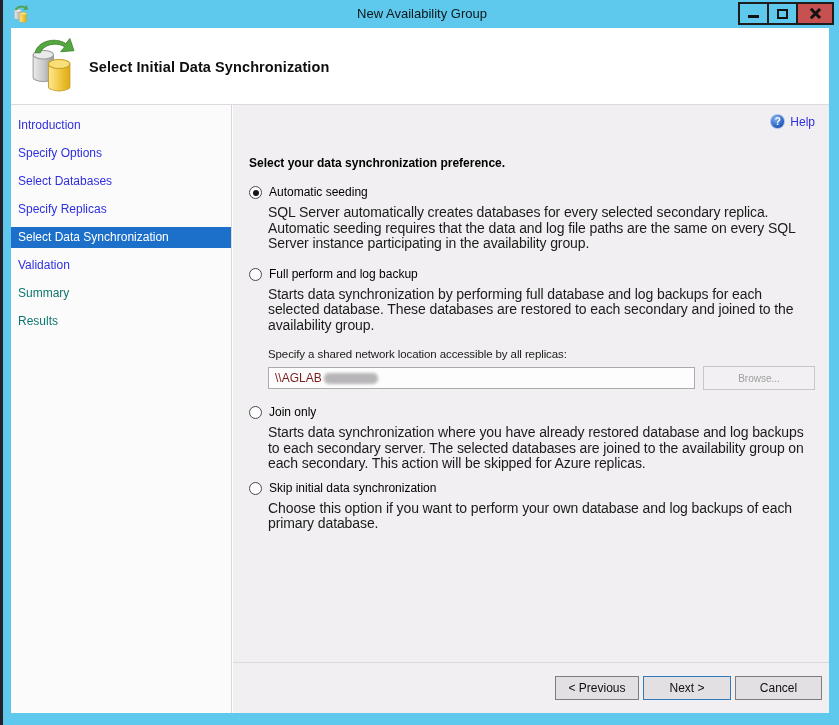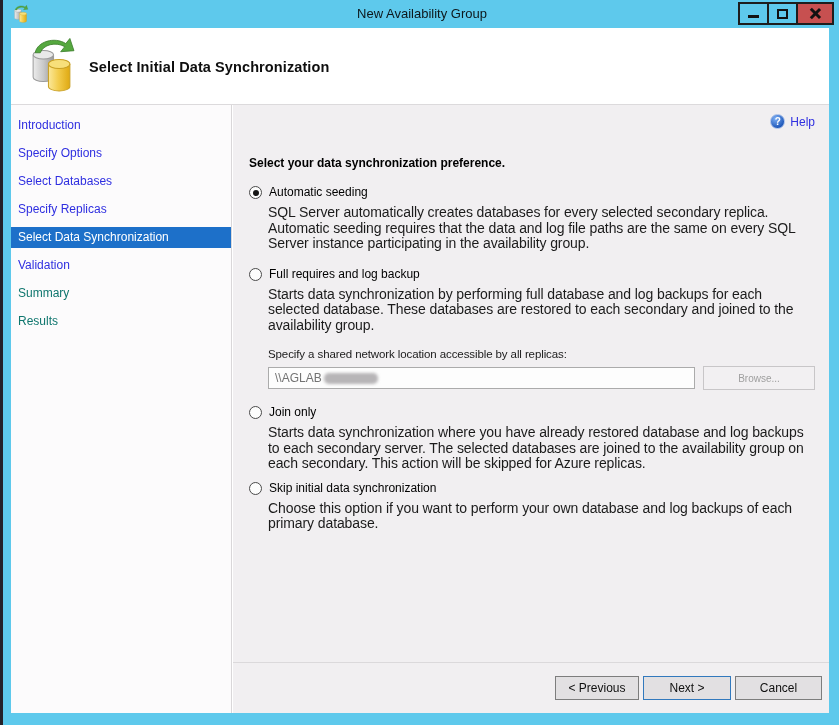--- a/index.html
+++ b/index.html
@@ -59,21 +59,21 @@
   .radio{width:13px;height:13px;border-radius:50%;border:1px solid #4a4a4a;background:#fdfdfd;
     box-sizing:border-box;position:relative;flex:none;}
   .opt.checked .radio::after{content:"";position:absolute;left:2.5px;top:2.5px;width:6px;height:6px;border-radius:50%;background:#161616;}
   .opt-label{font-weight:normal;font-size:12px;color:#000000;line-height:15px;}
   .opt-desc{margin:5px 16px 0 19px;width:543px;font-size:14px;line-height:15.5px;color:#1b1b1b;letter-spacing:-0.1px;}
 
   .share{margin:15px 0 0 19px;}
   .share-label{font-size:11.5px;color:#1b1b1b;letter-spacing:-0.1px;}
   .share-row{display:flex;margin-top:6px;gap:8px;align-items:center;}
   .share-input{width:435px;height:22px;background:#fdfdfd;border:1px solid #ababab;box-sizing:border-box;
-    display:flex;align-items:center;padding:0 6px;font-size:12px;color:#737373;}
+    display:flex;align-items:center;padding:0 6px;font-size:12px;color:#7f1d1d;}
   .redacted{width:54px;height:11px;margin-left:2px;background:#b7b5b7;border-radius:5px;filter:blur(1.5px);}
   .browse-btn{width:114px;height:24px;background:#f2f0f2;border:1px solid #c8c6c8;box-sizing:border-box;
     color:#9f9f9f;font-size:10px;display:flex;align-items:center;justify-content:center;}
 
   
   .footer{position:absolute;left:0;right:0;bottom:0;height:51px;border-top:1px solid #dbd9db;
     display:flex;align-items:center;justify-content:flex-end;gap:4px;padding-right:7px;box-sizing:border-box;}
   .btn{height:24px;background:#e2e0e2;border:1px solid #7d7d7d;box-sizing:border-box;
     font-size:12px;color:#101010;display:flex;align-items:center;justify-content:center;padding:0 10px;}
   .btn.prev{width:84px;}
@@ -157,21 +157,21 @@
         <div class="intro">Select your data synchronization preference.</div>
 
         <div class="opt checked">
           <span class="radio"></span>
           <span class="opt-label">Automatic seeding</span>
         </div>
         <div class="opt-desc">SQL Server automatically creates databases for every selected secondary replica. Automatic seeding requires that the data and log file paths are the same on every SQL Server instance participating in the availability group.</div>
 
         <div class="opt">
           <span class="radio"></span>
-          <span class="opt-label">Full requires and log backup</span>
+          <span class="opt-label">Full perform and log backup</span>
         </div>
         <div class="opt-desc">Starts data synchronization by performing full database and log backups for each selected database. These databases are restored to each secondary and joined to the availability group.</div>
 
         <div class="share">
           <div class="share-label">Specify a shared network location accessible by all replicas:</div>
           <div class="share-row">
             <div class="share-input">
               <span>\\AGLAB</span>
               <span class="redacted"></span>
             </div>

